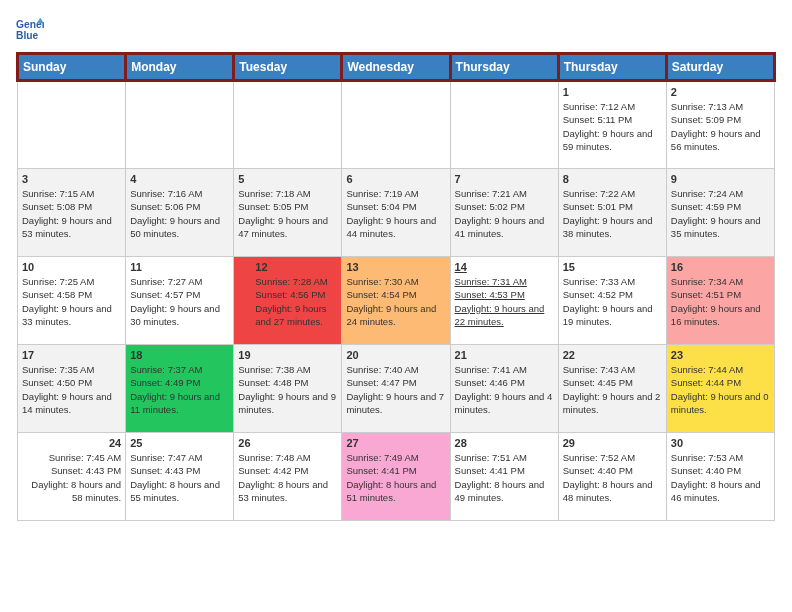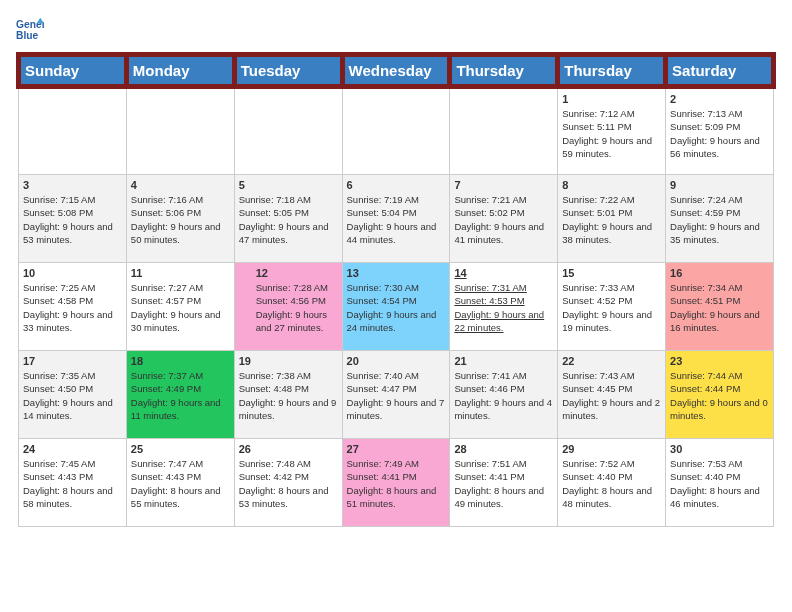--- a/index.html
+++ b/index.html
@@ -38,25 +38,25 @@
       color: #555;
     }
     .calendar-table {
       width: 100%;
       border-collapse: collapse;
       table-layout: fixed;
     }
     .calendar-table th {
       background: #3a7fc1;
       color: #fff;
-      font-size: 15px;
+      font-size: 12px;
       font-weight: bold;
       padding: 5px 4px;
       text-align: left;
-      border: 5px solid #7f1d1d;
+      border: 3px solid #7f1d1d;
     }
     .calendar-table td {
       border: 1px solid #ccc;
       vertical-align: top;
       padding: 4px;
       font-size: 10px;
       color: #333;
       height: 88px;
       background: #fff;
     }
@@ -155,25 +155,25 @@
       </tr>
       <tr>
         <td style="background: rgb(255, 255, 255);">
           <span class="day-num">10</span>
           <div class="day-info">Sunrise: 7:25 AM<br>Sunset: 4:58 PM<br>Daylight: 9 hours and 33 minutes.</div>
         </td>
         <td style="background: rgb(255, 255, 255);">
           <span class="day-num">11</span>
           <div class="day-info">Sunrise: 7:27 AM<br>Sunset: 4:57 PM<br>Daylight: 9 hours and 30 minutes.</div>
         </td>
-        <td style="background: #f9a8d4; padding-left: 21px;">
+        <td style="background: #ef4444; padding-left: 21px;">
           <span class="day-num">12</span>
           <div class="day-info">Sunrise: 7:28 AM<br>Sunset: 4:56 PM<br>Daylight: 9 hours and 27 minutes.</div>
         </td>
-        <td style="background: #7dd3fc;">
+        <td style="background: #fdba74;">
           <span class="day-num">13</span>
           <div class="day-info">Sunrise: 7:30 AM<br>Sunset: 4:54 PM<br>Daylight: 9 hours and 24 minutes.</div>
         </td>
         <td style="background: rgb(255, 255, 255); text-decoration: underline;">
           <span class="day-num">14</span>
           <div class="day-info">Sunrise: 7:31 AM<br>Sunset: 4:53 PM<br>Daylight: 9 hours and 22 minutes.</div>
         </td>
         <td style="background: rgb(255, 255, 255);">
           <span class="day-num">15</span>
           <div class="day-info">Sunrise: 7:33 AM<br>Sunset: 4:52 PM<br>Daylight: 9 hours and 19 minutes.</div>
@@ -207,21 +207,21 @@
         <td style="background: rgb(242, 242, 242);">
           <span class="day-num">22</span>
           <div class="day-info">Sunrise: 7:43 AM<br>Sunset: 4:45 PM<br>Daylight: 9 hours and 2 minutes.</div>
         </td>
         <td style="background: #fde047;">
           <span class="day-num">23</span>
           <div class="day-info">Sunrise: 7:44 AM<br>Sunset: 4:44 PM<br>Daylight: 9 hours and 0 minutes.</div>
         </td>
       </tr>
       <tr>
-        <td style="background: rgb(255, 255, 255);">
+        <td style="background: rgb(255, 255, 255); text-align: right;">
           <span class="day-num">24</span>
           <div class="day-info">Sunrise: 7:45 AM<br>Sunset: 4:43 PM<br>Daylight: 8 hours and 58 minutes.</div>
         </td>
         <td style="background: rgb(255, 255, 255);">
           <span class="day-num">25</span>
           <div class="day-info">Sunrise: 7:47 AM<br>Sunset: 4:43 PM<br>Daylight: 8 hours and 55 minutes.</div>
         </td>
         <td style="background: rgb(255, 255, 255);">
           <span class="day-num">26</span>
           <div class="day-info">Sunrise: 7:48 AM<br>Sunset: 4:42 PM<br>Daylight: 8 hours and 53 minutes.</div>

